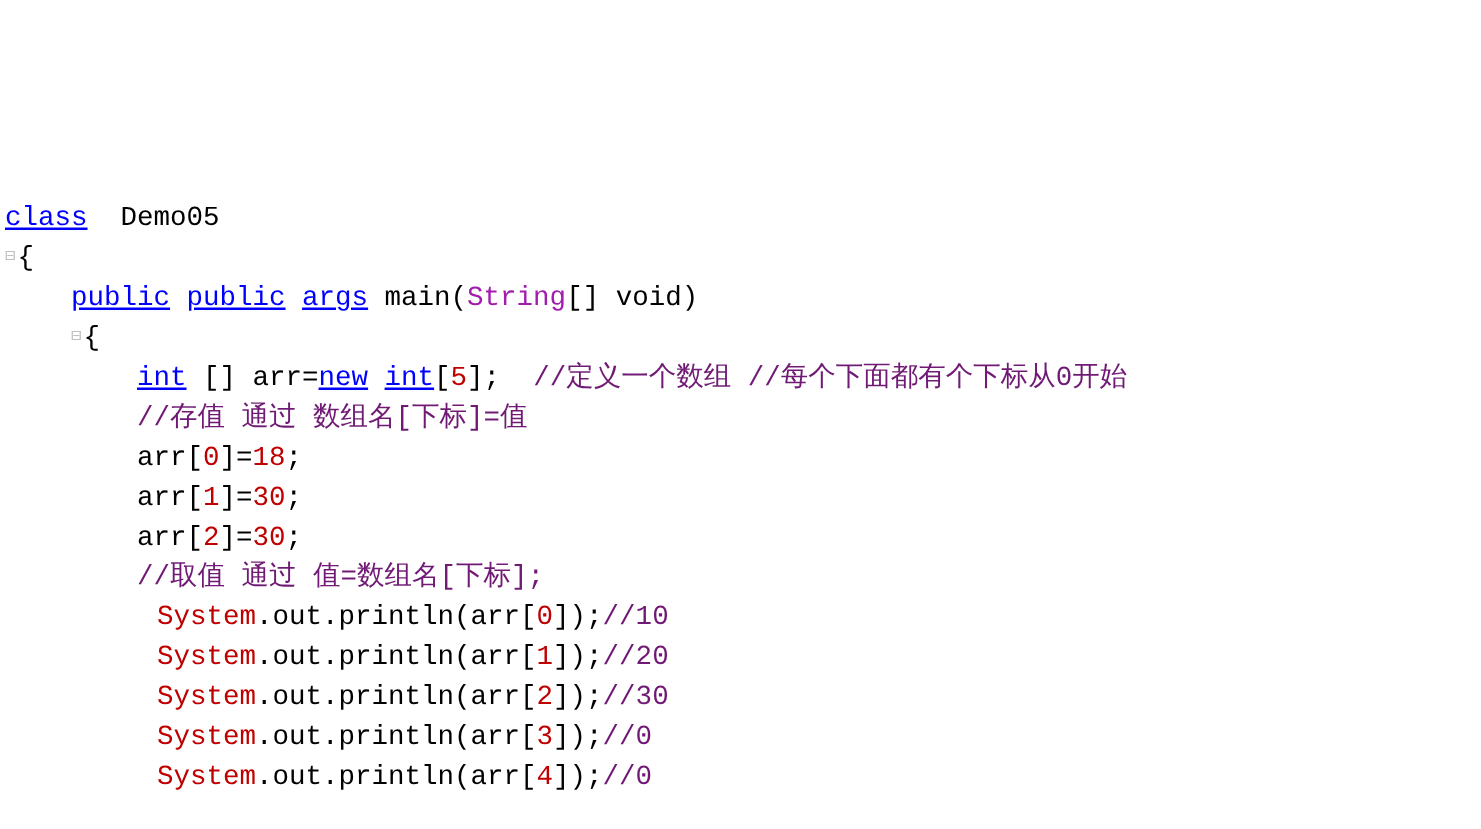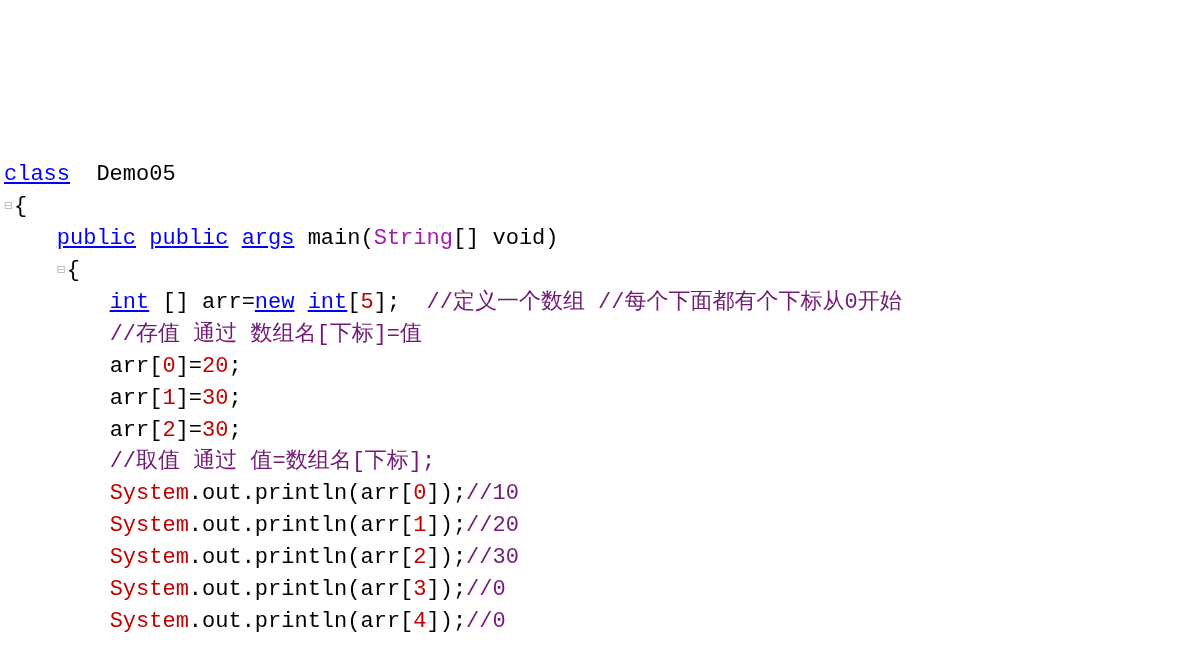--- a/index.html
+++ b/index.html
@@ -11,21 +11,21 @@
     line-height: 1.45;
     color: #000000;
     white-space: pre;
   }
   .code-area {
     padding: 0 0 0 4px;
   }
   .kw   { color: #0000ff; text-decoration: underline; }          
   .type { color: #a21caf; }          
   .comm { color: #701a75; }          
-  .ident{ color: #c00000; }          
+  .ident{ color: #c00000; margin-left: 16px; }          
   .num  { color: #c00000; }          
   .gutter {
     color: #c0c0c0;
     font-size: 14px;
     display:inline-block;
     width: 10px;
     vertical-align: middle;
   }
 </style>
 </head>
@@ -33,21 +33,21 @@
 
 
 
 <div class="code-area">
 <span><span class="kw">class</span><span>  </span><span>Demo05</span></span>
 <span><span class="gutter">⊟</span><span>{</span></span>
 <span>    <span class="kw">public</span> <span class="kw">public</span> <span class="kw">args</span> <span>main</span><span>(</span><span class="type">String</span><span>[]</span><span> </span><span>void</span><span>)</span></span>
 <span>    <span class="gutter">⊟</span><span>{</span></span>
 <span>        <span class="kw">int</span><span> [] arr=</span><span class="kw">new</span><span> </span><span class="kw">int</span><span>[</span><span class="num">5</span><span>];  </span><span class="comm">//定义一个数组 //每个下面都有个下标从0开始</span></span>
 <span>        <span class="comm">//存值 通过 数组名[下标]=值</span></span>
-<span>        <span>arr[</span><span class="num">0</span><span>]=</span><span class="num">20</span><span>;</span></span>
+<span>        <span>arr[</span><span class="num">0</span><span>]=</span><span class="num">18</span><span>;</span></span>
 <span>        <span>arr[</span><span class="num">1</span><span>]=</span><span class="num">30</span><span>;</span></span>
 <span>        <span>arr[</span><span class="num">2</span><span>]=</span><span class="num">30</span><span>;</span></span>
 <span>        <span class="comm">//取值 通过 值=数组名[下标];</span></span>
 <span>        <span class="ident">System</span><span>.out.println(arr[</span><span class="num">0</span><span>]);</span><span class="comm">//10</span></span>
 <span>        <span class="ident">System</span><span>.out.println(arr[</span><span class="num">1</span><span>]);</span><span class="comm">//20</span></span>
 <span>        <span class="ident">System</span><span>.out.println(arr[</span><span class="num">2</span><span>]);</span><span class="comm">//30</span></span>
 <span>        <span class="ident">System</span><span>.out.println(arr[</span><span class="num">3</span><span>]);</span><span class="comm">//0</span></span>
 <span>        <span class="ident">System</span><span>.out.println(arr[</span><span class="num">4</span><span>]);</span><span class="comm">//0</span></span>
 <span><span></span></span>
 

